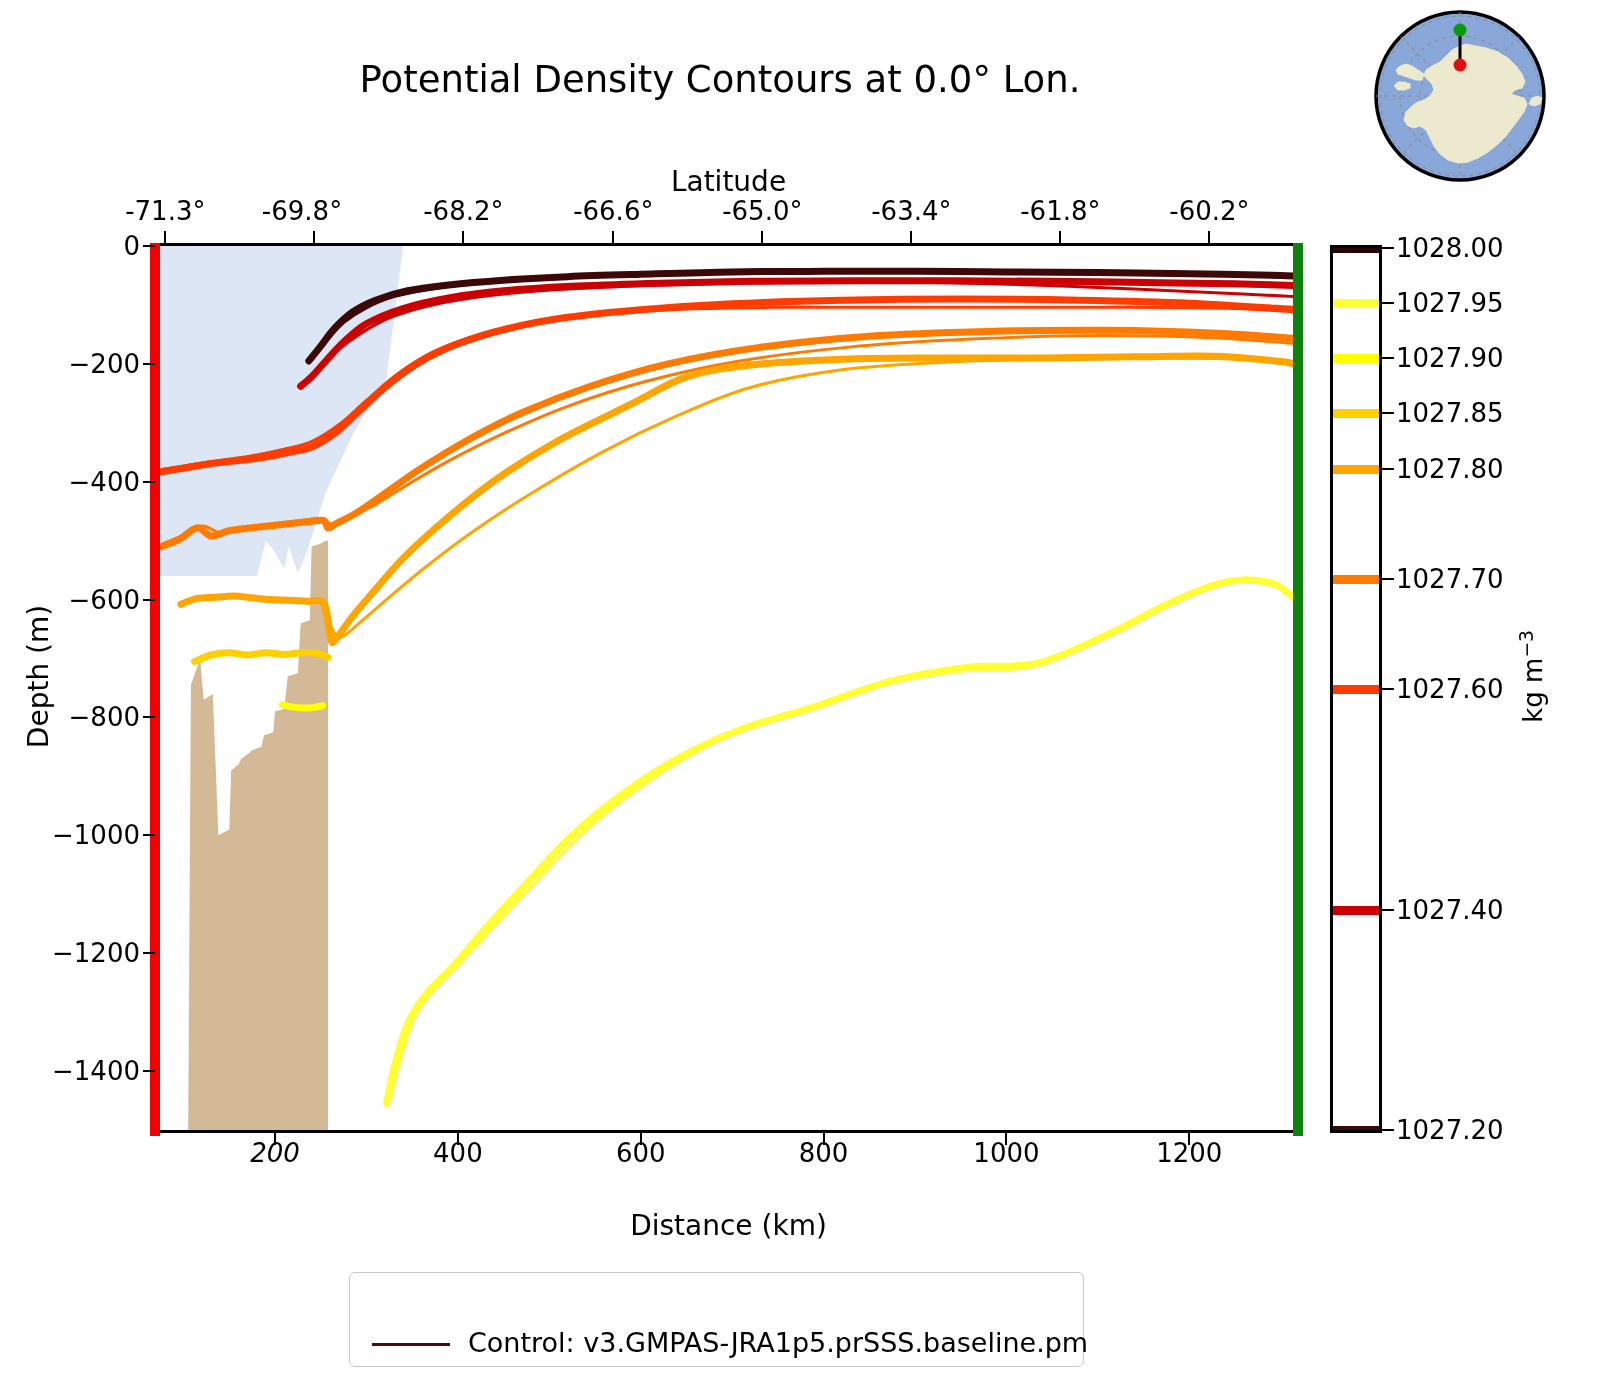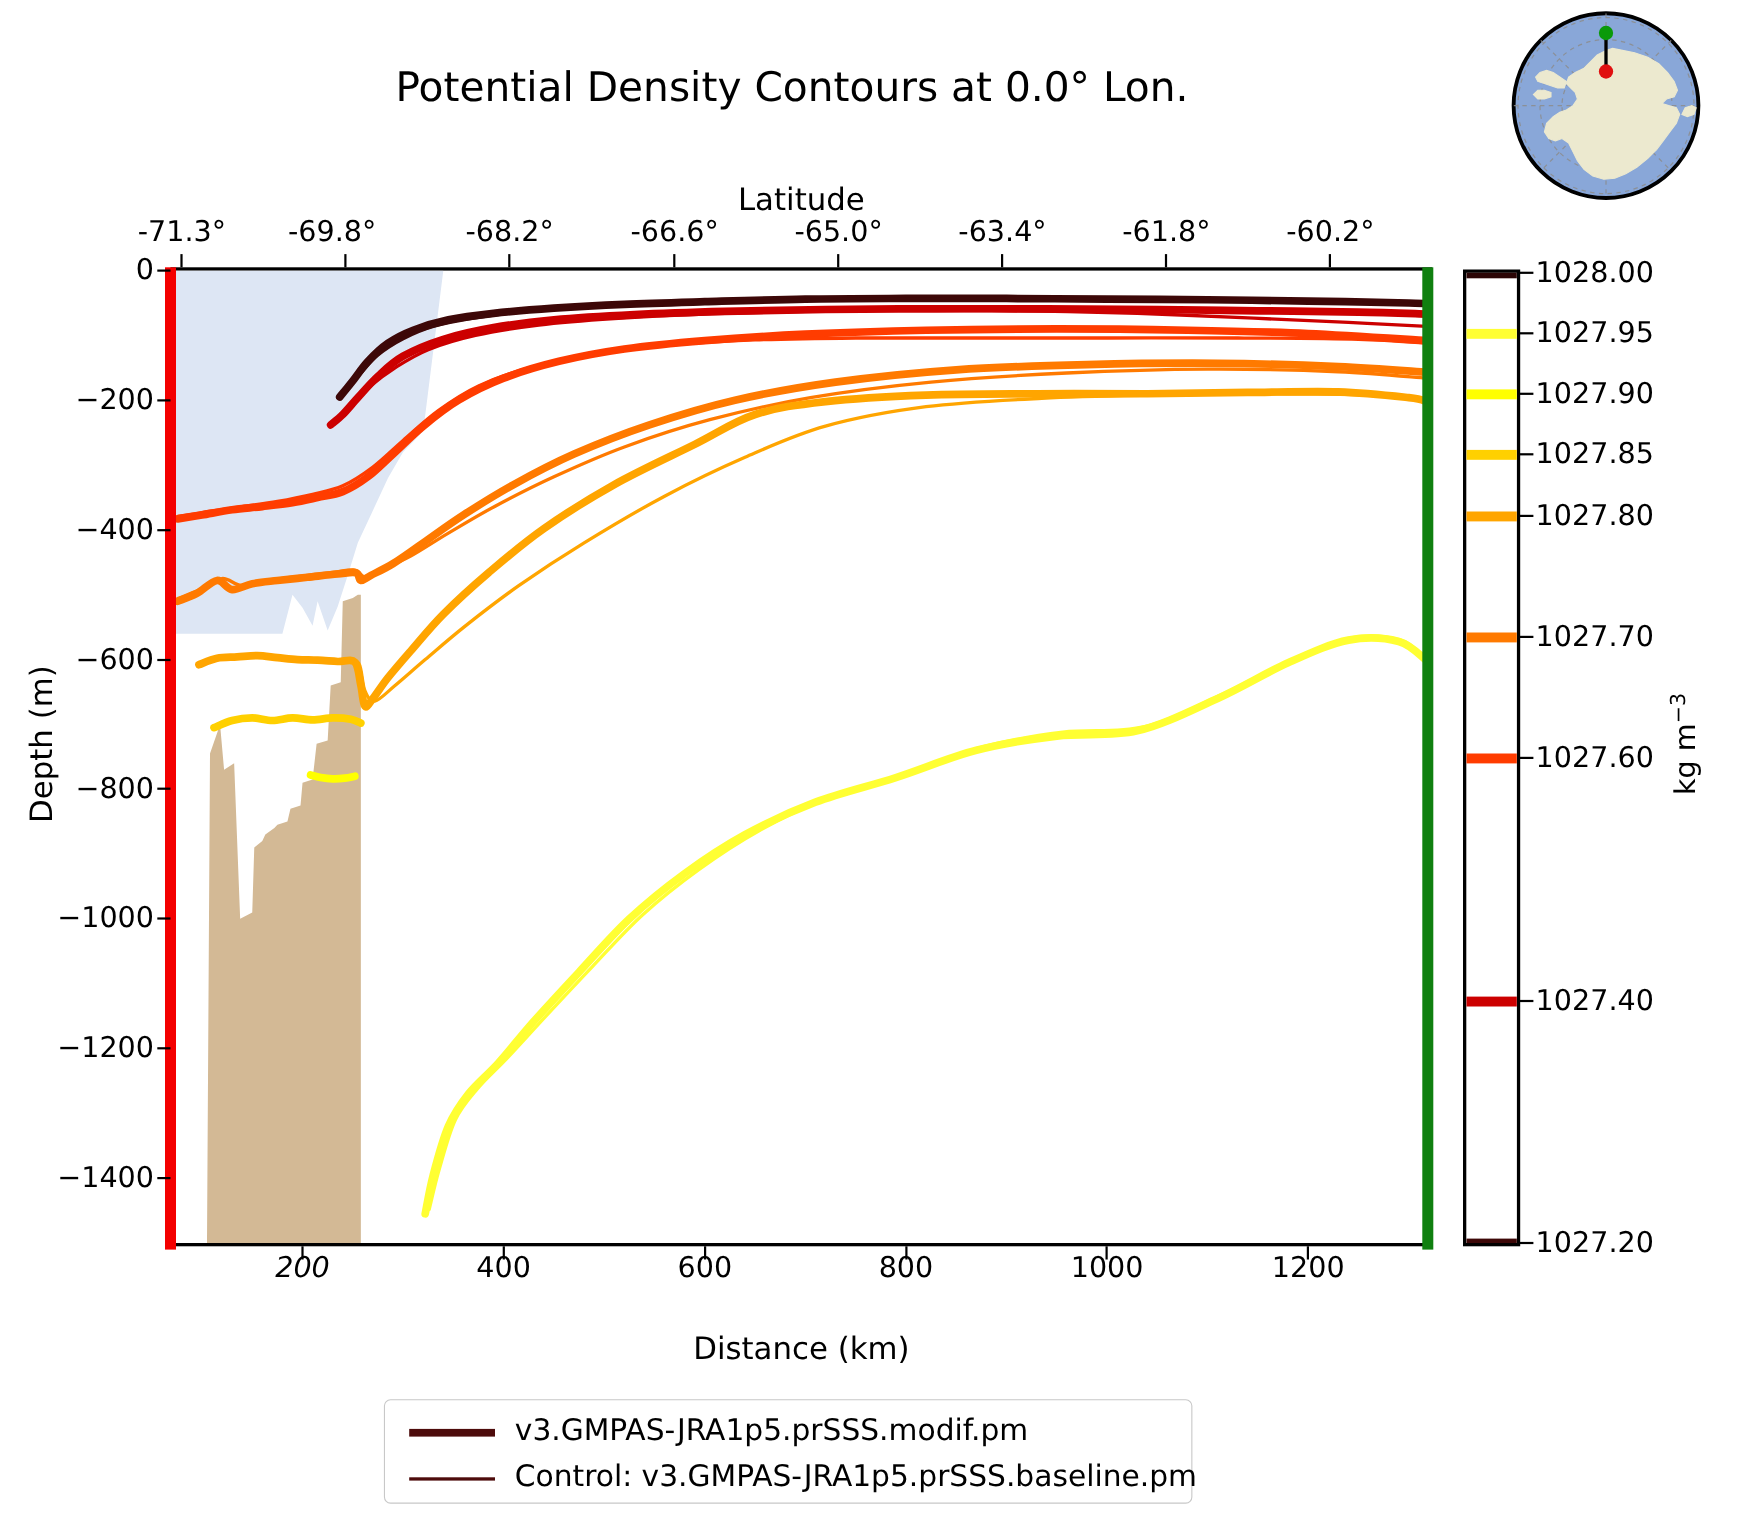--- a/index.html
+++ b/index.html
@@ -278,24 +278,20 @@
            L38,70 L44,72 L50,72 Z"></path>
       <path fill="#ece9cf" stroke="#ece9cf" stroke-width="1" d="M38,76 L32,74 L26,74 L22,78 L26,82 L32,82 L38,80 Z"></path>
       <path fill="#ece9cf" stroke="#ece9cf" stroke-width="1" d="M160,90 L166,88 L170,90 L168,96 L162,98 L157,96 Z"></path>
     </g>
     <line x1="88" y1="24" x2="88" y2="57" stroke="#000" stroke-width="3"></line>
     <circle cx="88" cy="57" r="6.5" fill="#e01010"></circle>
     <circle cx="88" cy="22" r="6.5" fill="#0a9a0a"></circle>
   </svg>
 
   <div id="legend">
-    <div class="leg-row" style="top:6px">
-      <div class="leg-swatch" style="top:20px;height:7px;background:#4d0b0b"></div>
-      <div class="leg-lbl" style="top:6px">v3.GMPAS-JRA1p5.prSSS.modif.pm</div>
-    </div>
     <div class="leg-row" style="top:48px">
       <div class="leg-swatch" style="top:22px;height:3px;background:#4d0b0b"></div>
       <div class="leg-lbl" style="top:6px">Control: v3.GMPAS-JRA1p5.prSSS.baseline.pm</div>
     </div>
   </div>
 
 <div class="tickmark tk-top" style="left: 164.314px;"></div>
     <div class="tickmark tk-top" style="left: 313.339px;"></div>
     <div class="tickmark tk-top" style="left: 462.364px;"></div>
     <div class="tickmark tk-top" style="left: 612.303px;"></div>

